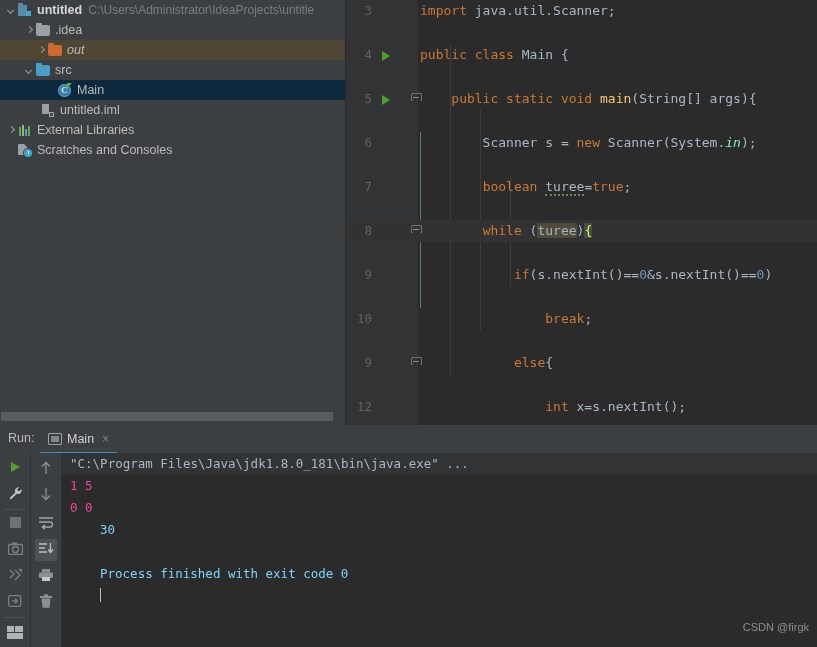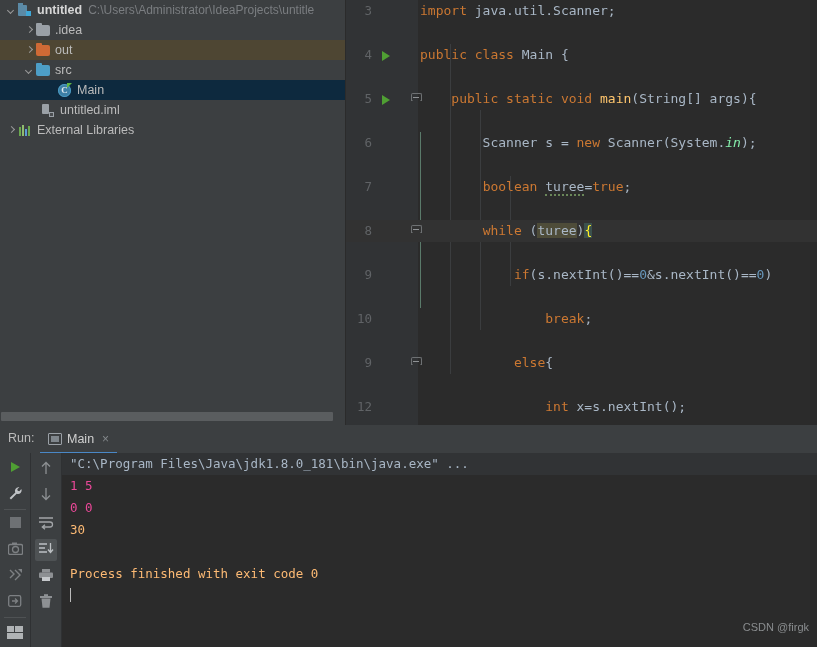--- a/index.html
+++ b/index.html
@@ -383,21 +383,21 @@
     font-size: 12.5px;
   }
   .cline {
     height: 22px;
     line-height: 22px;
     white-space: pre;
     padding-left: 8px;
   }
   .cline.cmd { background: #313335; color: #a9b7c6; }
   .cline.input { color: #ec4899; }
-  .cline.out { color: #fdba74; }
+  .cline.out { color: #7dd3fc; margin-left: 30px; }
   .caret {
     display: inline-block;
     width: 1px;
     height: 14px;
     background: #bbbbbb;
     vertical-align: -2px;
   }
 
   .watermark {
     position: absolute;
@@ -444,21 +444,21 @@
         </div>
 
         <div class="tree-row" style="padding-left:22px;">
           <span class="twisty right"></span>
           <span class="ico">
               <span class="folder grey"></span>
             </span>
           <span class="tree-label">.idea</span>
         </div>
 
-        <div class="tree-row row-out" style="padding-left:22px;">
+        <div class="tree-row row-out" style="padding-left:34px;font-style:italic;">
           <span class="twisty right"></span>
           <span class="ico">
               <span class="folder orange"></span>
             </span>
           <span class="tree-label">out</span>
         </div>
 
         <div class="tree-row" style="padding-left:22px;">
           <span class="twisty down"></span>
           <span class="ico">
@@ -494,20 +494,29 @@
             <span class="lib-icon">
                 <i></i>
                 <i></i>
                 <i></i>
                 <i></i>
               </span>
           </span>
           <span class="tree-label">External Libraries</span>
         </div>
 
+        <div class="tree-row" style="padding-left:17px;">
+          <span class="ico">
+            <span class="scr-icon">
+                <span class="pg"></span>
+                <span class="clk"></span>
+              </span>
+          </span>
+          <span class="tree-label">Scratches and Consoles</span>
+        </div>
 
       </div>
 
       <div class="panel-hscroll">
         <div class="thumb"></div>
       </div>
     </div>
 
     <div class="v-splitter"></div>
 

